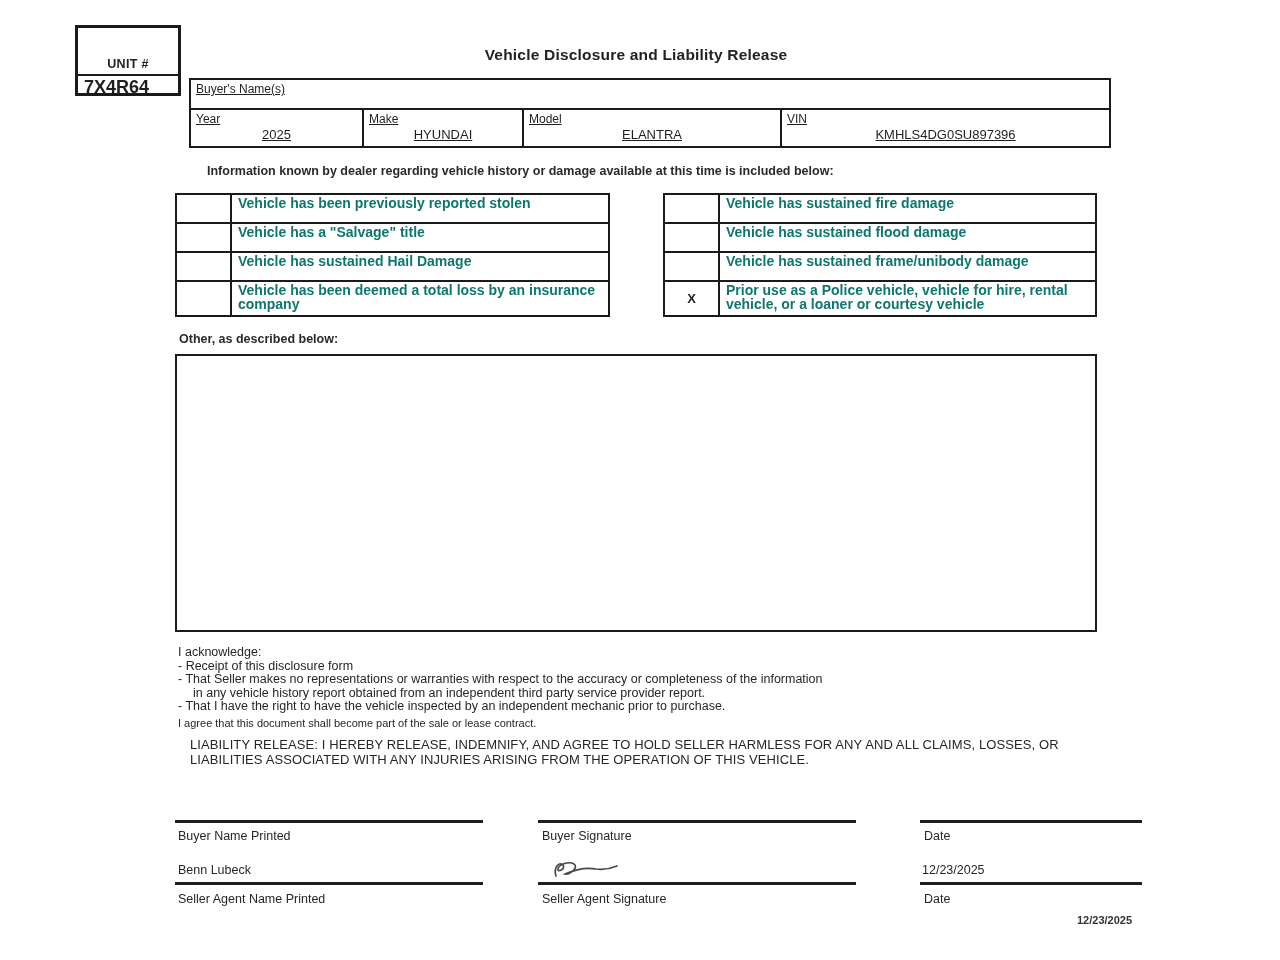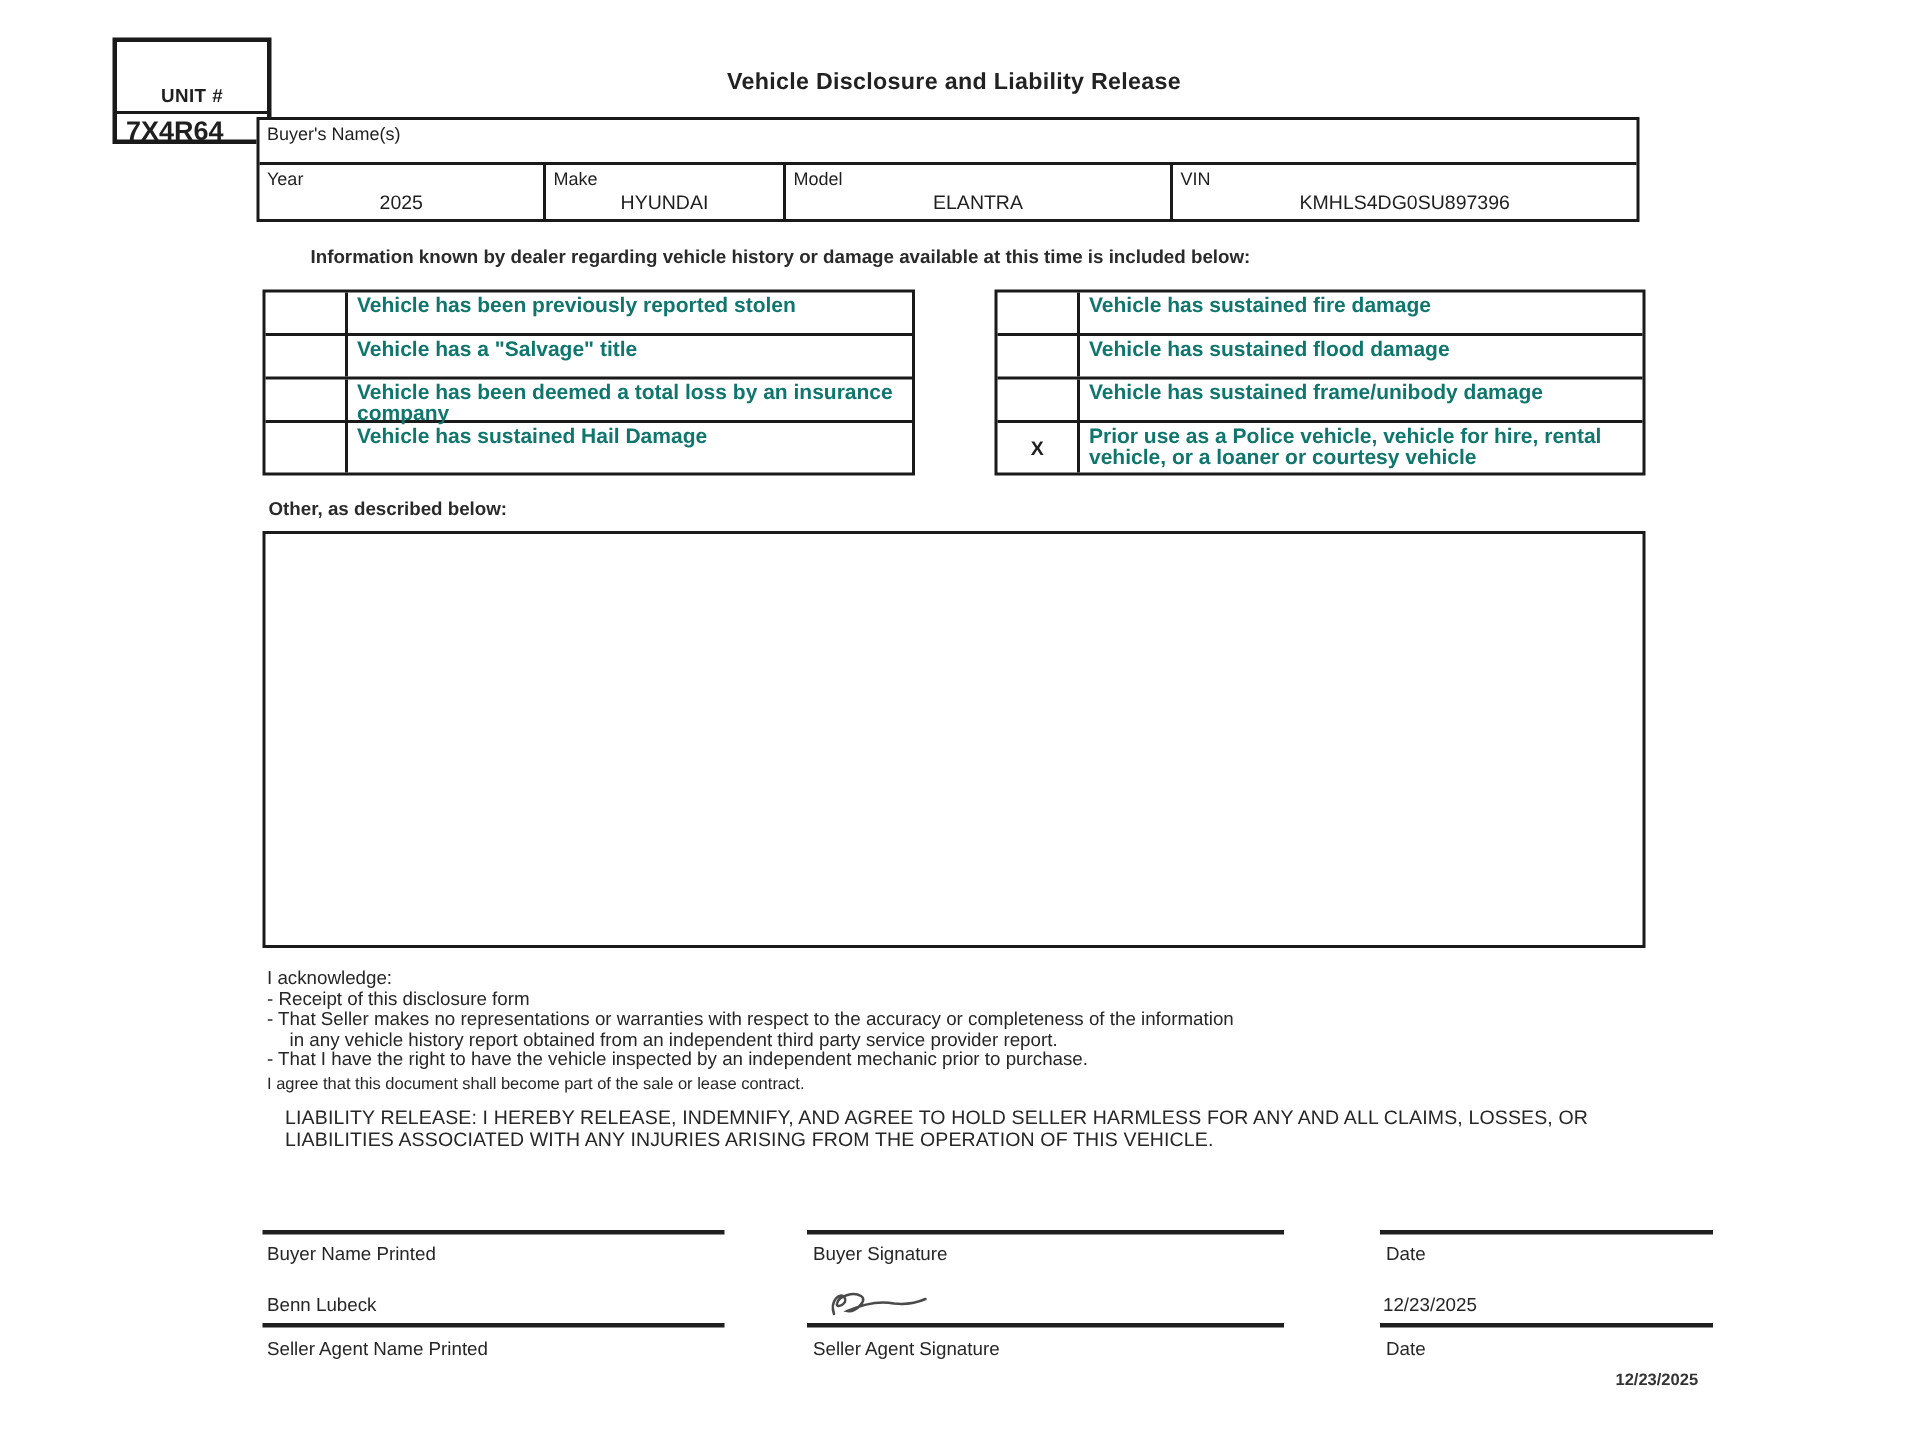--- a/index.html
+++ b/index.html
@@ -8,21 +8,21 @@
     font-family:"Liberation Sans","DejaVu Sans",sans-serif;color:#1f1f1f;
     overflow:hidden;
   }
   
   .unit-box{position:absolute;left:75px;top:25px;width:100px;border:3px solid #1a1a1a;background:#fff;}
   .unit-label{height:17px;border-bottom:2px solid #1a1a1a;text-align:center;font-size:12.5px;font-weight:700;padding-top:1px;letter-spacing:.3px;margin-top:28px;}
   .unit-value{height:16px;font-size:18px;font-weight:700;padding:1px 0 0 6px;}
   
   .title{position:absolute;left:0;top:46px;width:1272px;text-align:center;font-size:15.5px;font-weight:600;color:#222;letter-spacing:.2px;}
   
-  .vtable{position:absolute;left:171px;top:78px;width:918px;border:2px solid #1a1a1a;background:#fff;}
+  .vtable{position:absolute;left:189px;top:78px;width:918px;border:2px solid #1a1a1a;background:#fff;text-decoration:underline;}
   .vrow1{height:30px;border-bottom:2px solid #1a1a1a;font-size:12px;padding:2px 5px;box-sizing:border-box;}
   .vrow2{display:flex;height:36px;}
   .vcell{box-sizing:border-box;border-right:2px solid #1a1a1a;}
   .vcell:last-child{border-right:none;flex:1;}
   .vlabel{font-size:12px;padding:2px 5px;}
   .vvalue{text-align:center;font-size:13px;margin-top:-1px;}
   
   .lead-line{position:absolute;font-size:12.5px;font-weight:600;color:#2a2a2a;}
   
   .ctable{position:absolute;top:193px;border:2px solid #1a1a1a;background:#fff;}
@@ -57,21 +57,21 @@
   </div>
 
   <div class="title">Vehicle Disclosure and Liability Release</div>
 
   <div class="vtable">
     <div class="vrow1">
       <span>Buyer's Name(s)</span>
       <span></span>
     </div>
     <div class="vrow2">
-      <div class="vcell" style="width:191px">
+      <div class="vcell" style="width:173px">
         <div class="vlabel">Year</div>
         <div class="vvalue">2025</div>
       </div>
       <div class="vcell" style="width:160px">
         <div class="vlabel">Make</div>
         <div class="vvalue">HYUNDAI</div>
       </div>
       <div class="vcell" style="width:258px">
         <div class="vlabel">Model</div>
         <div class="vvalue">ELANTRA</div>
@@ -89,25 +89,25 @@
     <div class="crow">
       <div class="cbox"></div>
       <div class="ctext">Vehicle has been previously reported stolen</div>
     </div>
     <div class="crow">
       <div class="cbox"></div>
       <div class="ctext">Vehicle has a "Salvage" title</div>
     </div>
     <div class="crow">
       <div class="cbox"></div>
-      <div class="ctext">Vehicle has been deemed a total loss by an insurance company</div>
+      <div class="ctext">Vehicle has sustained Hail Damage</div>
     </div>
     <div class="crow">
       <div class="cbox"></div>
-      <div class="ctext">Vehicle has sustained Hail Damage</div>
+      <div class="ctext">Vehicle has been deemed a total loss by an insurance company</div>
     </div>
   </div>
 
   <div class="ctable rightt">
     <div class="crow">
       <div class="cbox"></div>
       <div class="ctext">Vehicle has sustained fire damage</div>
     </div>
     <div class="crow">
       <div class="cbox"></div>

